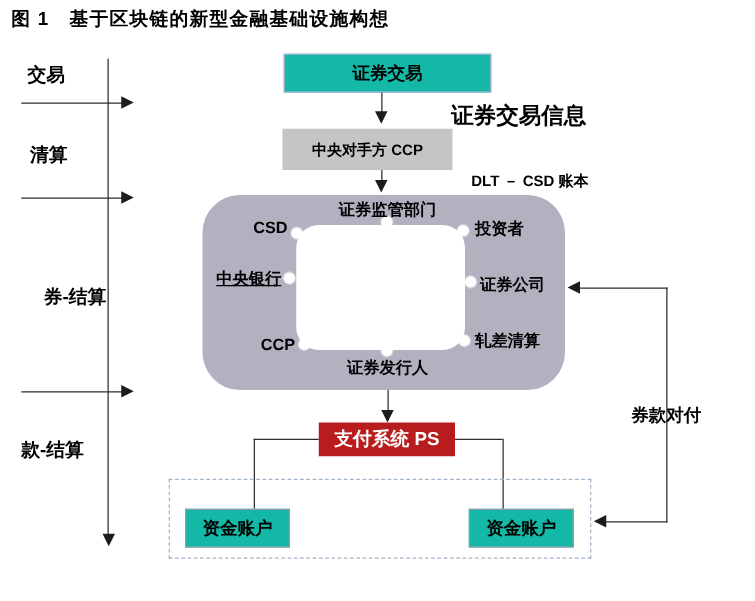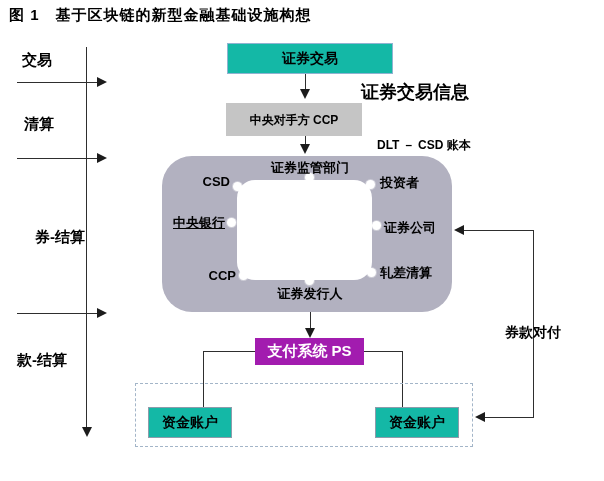--- a/index.html
+++ b/index.html
@@ -26,21 +26,21 @@
   .box { position:absolute; display:flex; align-items:center; justify-content:center;
     text-align:center; background:#14b8a6; }
   .trade-box { border:1px solid #8fb3d1; font-size:14px; }
   .ccp-box { background:#c5c5c5; font-size:12px; line-height:16px; flex-direction:column; }
   .ledger-note { font-size:12px; }
   .blob { position:absolute; background:#b2b1c0; border-radius:30px; }
   .inner-rect { position:absolute; background:#ffffff; border-radius:18px; }
   .dot { position:absolute; width:9px; height:9px; border-radius:50%;
     background:#ffffff; box-shadow:0 0 0 1px rgba(255,255,255,0.35); }
   .node-lbl { font-size:13px; }
-  .ps-box { background:#a21caf; color:#ffffff; font-size:15px; }
+  .ps-box { background:#b91c1c; color:#ffffff; font-size:15px; }
   .fund-box { border:1px solid #8d9cab; font-size:14px; }
   .dashed-zone { position:absolute; border:1px dashed #a3b5c8; background:transparent; }
   .info-lbl { font-size:18px;margin-left:44px; }
   .dvp-lbl { font-size:14px; }
 </style>
 </head>
 <body>
 
 <div id="stage">
 

